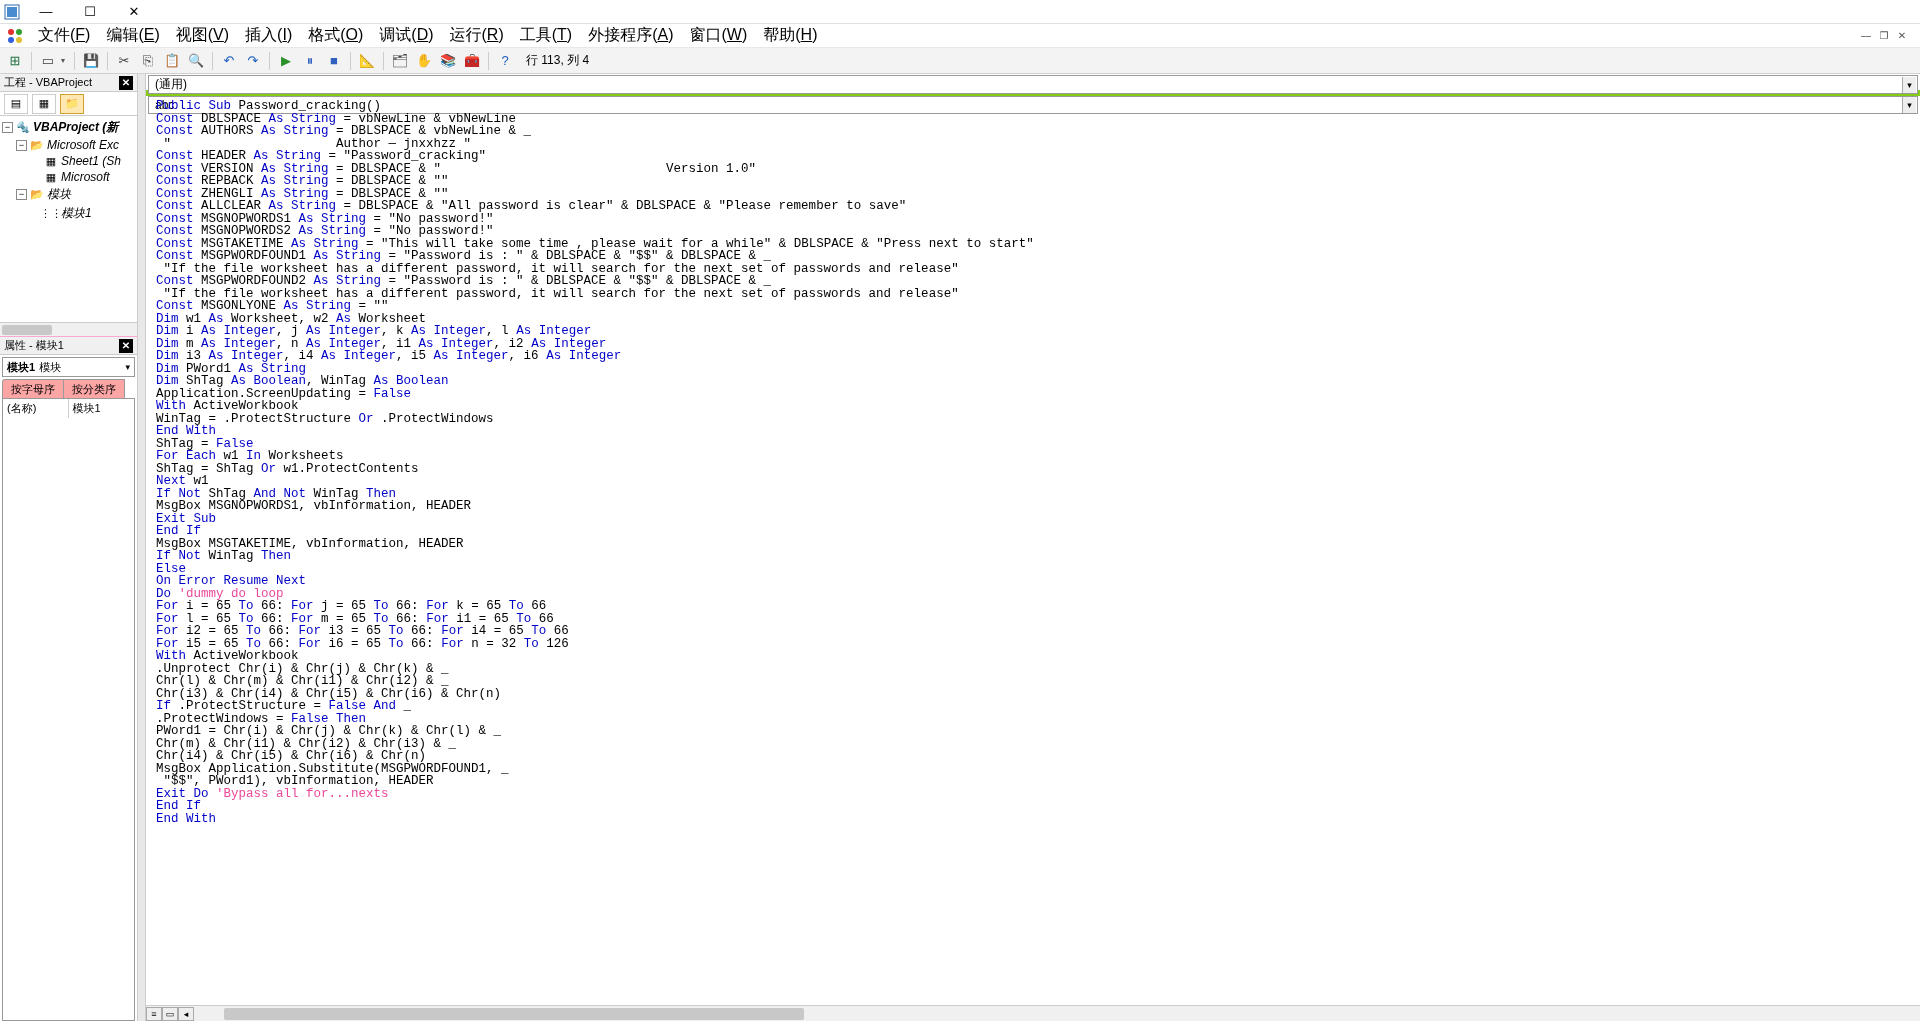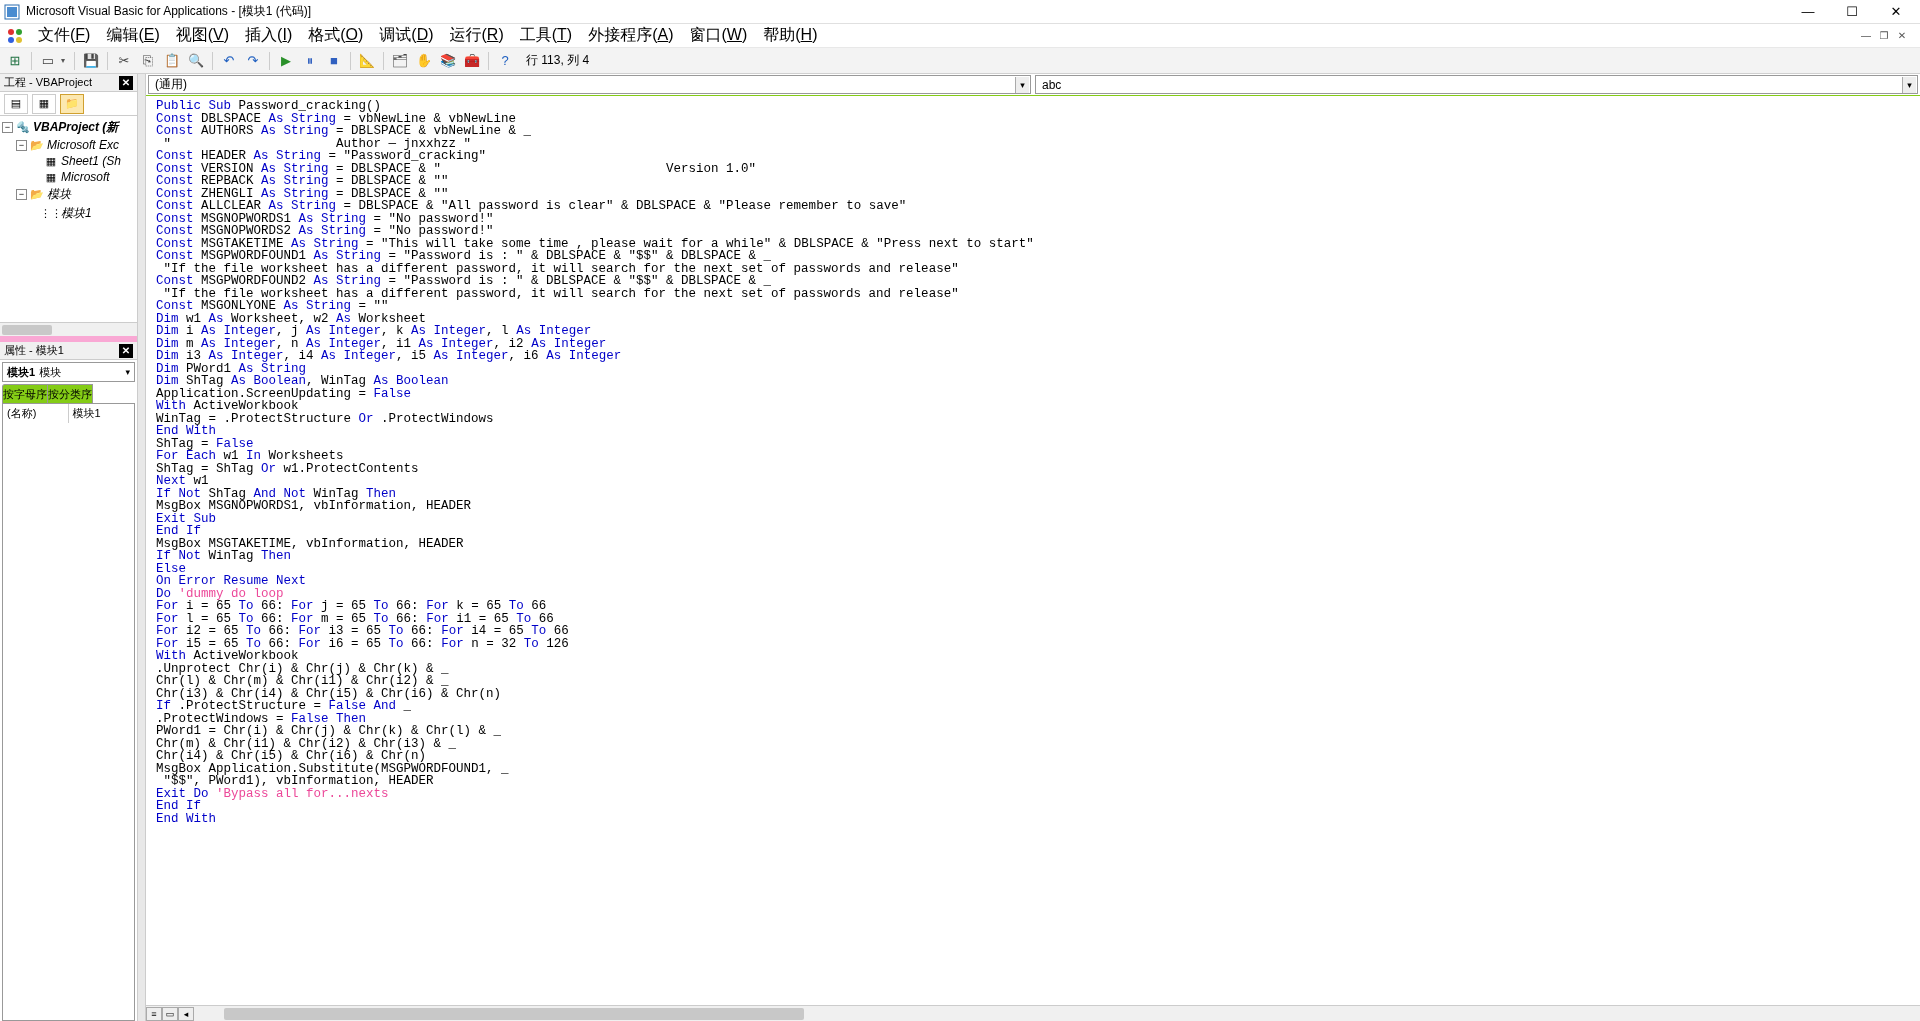--- a/index.html
+++ b/index.html
@@ -31,36 +31,36 @@
 .tree { flex: 0 0 206px; overflow: auto; padding: 2px; font-size: 12px; background: #fff; }
 .tree-node { white-space: nowrap; padding: 1px 0; display: flex; align-items: center; }
 .tree-node .tg { width: 11px; height: 11px; border: 1px solid #888; display: inline-flex; align-items: center; justify-content: center; font-size: 9px; margin-right: 3px; cursor: pointer; background: #fff; line-height: 1; }
 .tree-node .ticon { width: 14px; height: 14px; margin-right: 3px; display: inline-flex; align-items: center; justify-content: center; font-size: 11px; }
 .tree-node .tlabel { cursor: pointer; font-style: italic; }
 .tree-node.bold .tlabel { font-weight: bold; }
 .ind1 { padding-left: 14px; }
 .ind2 { padding-left: 28px; }
 .hscroll { height: 14px; background: #f0f0f0; border-top: 1px solid #ccc; position: relative; }
 .hscroll .thumb { position: absolute; left: 2px; top: 2px; width: 50px; height: 10px; background: #c8c8c8; border-radius: 2px; }
-.propspanel { flex: 1; display: flex; flex-direction: column; border-top: 6px solid #f9a8d4; }
+.propspanel { flex: 1; display: flex; flex-direction: column; border-top: 1px solid #f9a8d4; }
 .propsel { height: 20px; border: 1px solid #999; margin: 2px; display: flex; align-items: center; padding: 0 4px; font-size: 11px; background: #fff; }
 .propsel .pn { font-weight: bold; }
 .propsel .pt { margin-left: 4px; }
 .propsel .pc { margin-left: auto; font-size: 9px; }
 .proptabs { height: 20px; display: flex; border-bottom: 1px solid #999; margin: 0 2px; }
-.proptab { padding: 2px 0; border: 1px solid #999; border-bottom: none; background: #84cc16; font-size: 11px; cursor: pointer; }
+.proptab { padding: 2px 8px; border: 1px solid #999; border-bottom: none; background: #fca5a5; font-size: 11px; cursor: pointer; }
 .proptab:first-child { border-top-left-radius: 3px; }
 .proptab + .proptab { margin-left: -1px; }
 .propgrid { flex: 1; margin: 0 2px; border: 1px solid #999; border-top: none; background: #fff; font-size: 11px; }
 .proprow { display: flex; }
 .proprow .pk { width: 50%; padding: 2px 4px; border-right: 1px solid #ccc; }
 .proprow .pv { width: 50%; padding: 2px 4px; }
 .editor { flex: 1; display: flex; flex-direction: column; background: #fff; position: relative; }
 .vbar { width: 8px; background: #e8e8e8; border-right: 1px solid #ccc; cursor: col-resize; }
-.edropdowns { height: 22px; display: flex; border-bottom: 1px solid #84cc16; }
+.edropdowns { height: 22px; display: flex; border-bottom: 6px solid #84cc16; flex-direction: column; }
 .edrop { flex: 1; border: 1px solid #999; margin: 1px 2px; display: flex; align-items: center; padding: 0 6px; background: #fff; font-size: 12px; }
 .edrop .ec { margin-left: auto; font-size: 9px; width: 14px; height: 16px; background: #eee; border-left: 1px solid #aaa; display: flex; align-items: center; justify-content: center; margin-right: -5px; }
 .codewrap { flex: 1; overflow: auto; position: relative; }
 .code { font-family: Consolas, "Courier New", monospace; font-size: 12.5px; line-height: 1.0; padding: 4px 10px; white-space: pre; }
 .code .kw { color: #0000c8; }
 .code .cm { color: #ec4899; }
 .ehscroll { height: 16px; background: #f0f0f0; border-top: 1px solid #ccc; display: flex; align-items: center; }
 .ehscroll .sbtn { width: 16px; height: 14px; border: 1px solid #aaa; background: #eee; font-size: 9px; display: flex; align-items: center; justify-content: center; }
 .ehscroll .strack { flex: 0 0 900px; height: 14px; position: relative; }
 .ehscroll .sthumb { position: absolute; left: 30px; width: 580px; height: 12px; top: 1px; background: #c8c8c8; border-radius: 2px; }
@@ -69,21 +69,20 @@
 </head>
 <body>
 
 <div class="titlebar">
   <span class="icon">
       <svg width="16" height="16">
         <rect x="1" y="1" width="14" height="14" fill="#fff" stroke="#2a6db0"></rect>
         <rect x="3" y="3" width="10" height="10" fill="#4a8cd0"></rect>
       </svg>
     </span>
-  <span class="title">Microsoft Visual Basic for Applications - [模块1 (代码)]</span>
   <div class="winbtns">
     <div class="winbtn">—</div>
     <div class="winbtn">☐</div>
     <div class="winbtn">✕</div>
   </div>
 </div>
 
 <div class="menubar">
   <span class="mlogo">
       <svg width="18" height="18">

